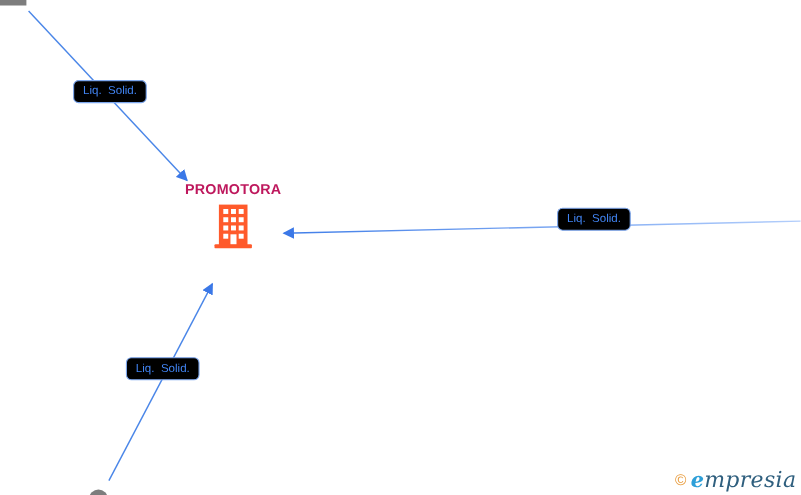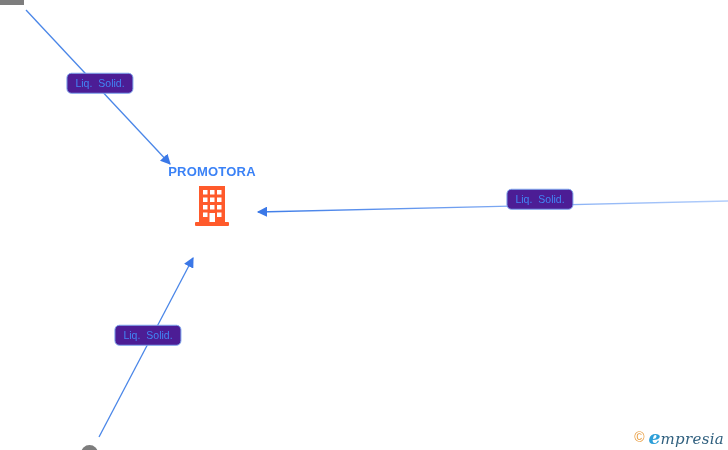--- a/index.html
+++ b/index.html
@@ -20,42 +20,42 @@
   .partial-bottom-head{
     position:absolute;left:81px;top:445px;width:17px;height:17px;
     border-radius:50%;
     background:#7d7d7d;
   }
 
   
   .edge-label{
     position:absolute;
     transform:translate(-50%,-50%);
-    background:#4c1d95;
+    background:#000000;
     border:1px solid #7da7ee;
     border-radius:5px;
     color:#4285f4;
     font-size:10.5px;
     line-height:1;
     padding:4px 8px;
     word-spacing:3px;
     white-space:nowrap;
   }
   .edge-label.l1{left:100px;top:83px;}
   .edge-label.l2{left:540px;top:199px;}
   .edge-label.l3{left:148px;top:335px;}
 
   
   .company-node{
     position:absolute;left:142px;top:164px;width:140px;
     text-align:center;
     cursor:pointer;
   }
   .company-title{
-    color:#3b82f6;
+    color:#be185d;
     font-weight:bold;
     font-size:13px;
     line-height:15px;
     letter-spacing:.2px;
   }
   .building-wrap{
     display:inline-block;
     margin-top:6px;
     width:36px;height:41px;
   }
@@ -76,21 +76,21 @@
   }
   .brand .brand-e{
     color:#2d9fd8;
     font-style:italic;
     font-weight:bold;
     font-size:19px;
   }
   .brand .brand-rest{
     color:#2f5f7e;
     font-style:italic;
-    font-size:15px;
+    font-size:20px;
     letter-spacing:.3px;
   }
 </style>
 </head>
 <body>
 
 <div class="canvas">
 
   <svg class="edges-svg" viewBox="0 0 728 450">
     <defs>

